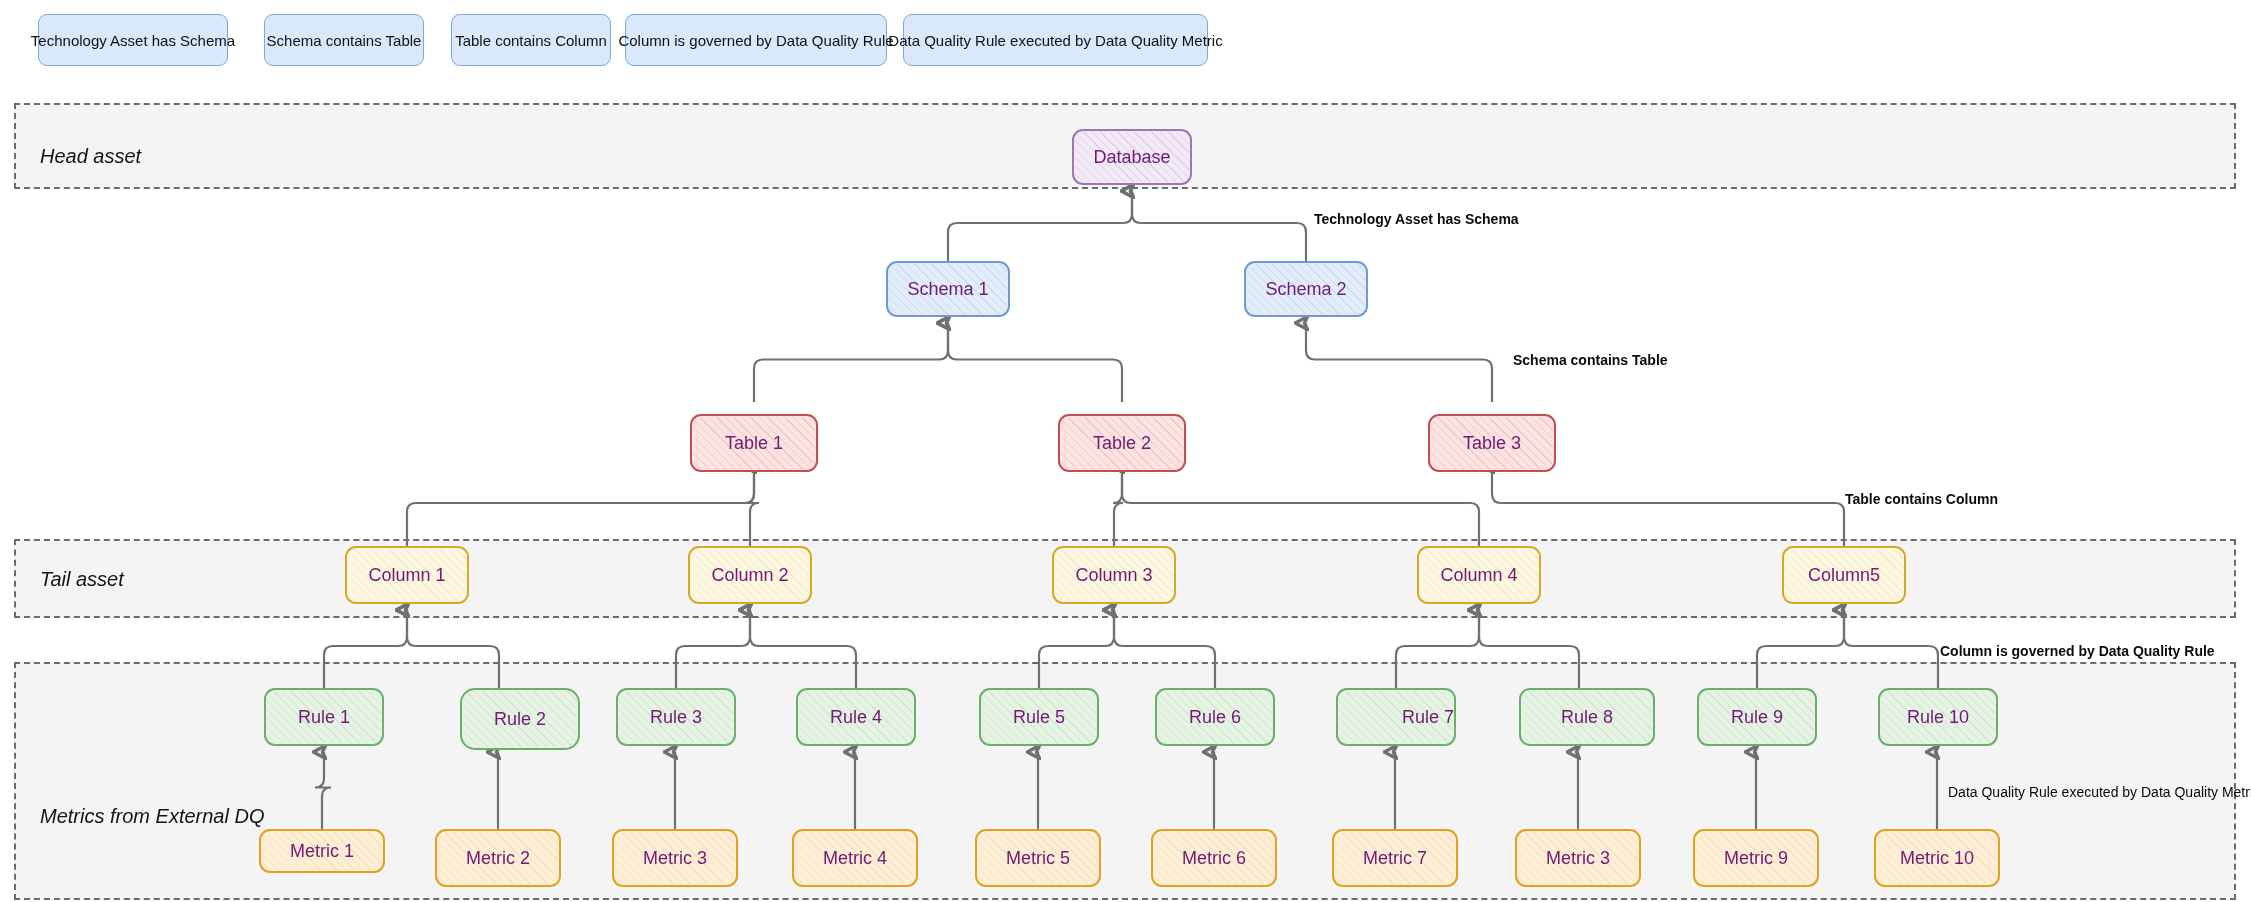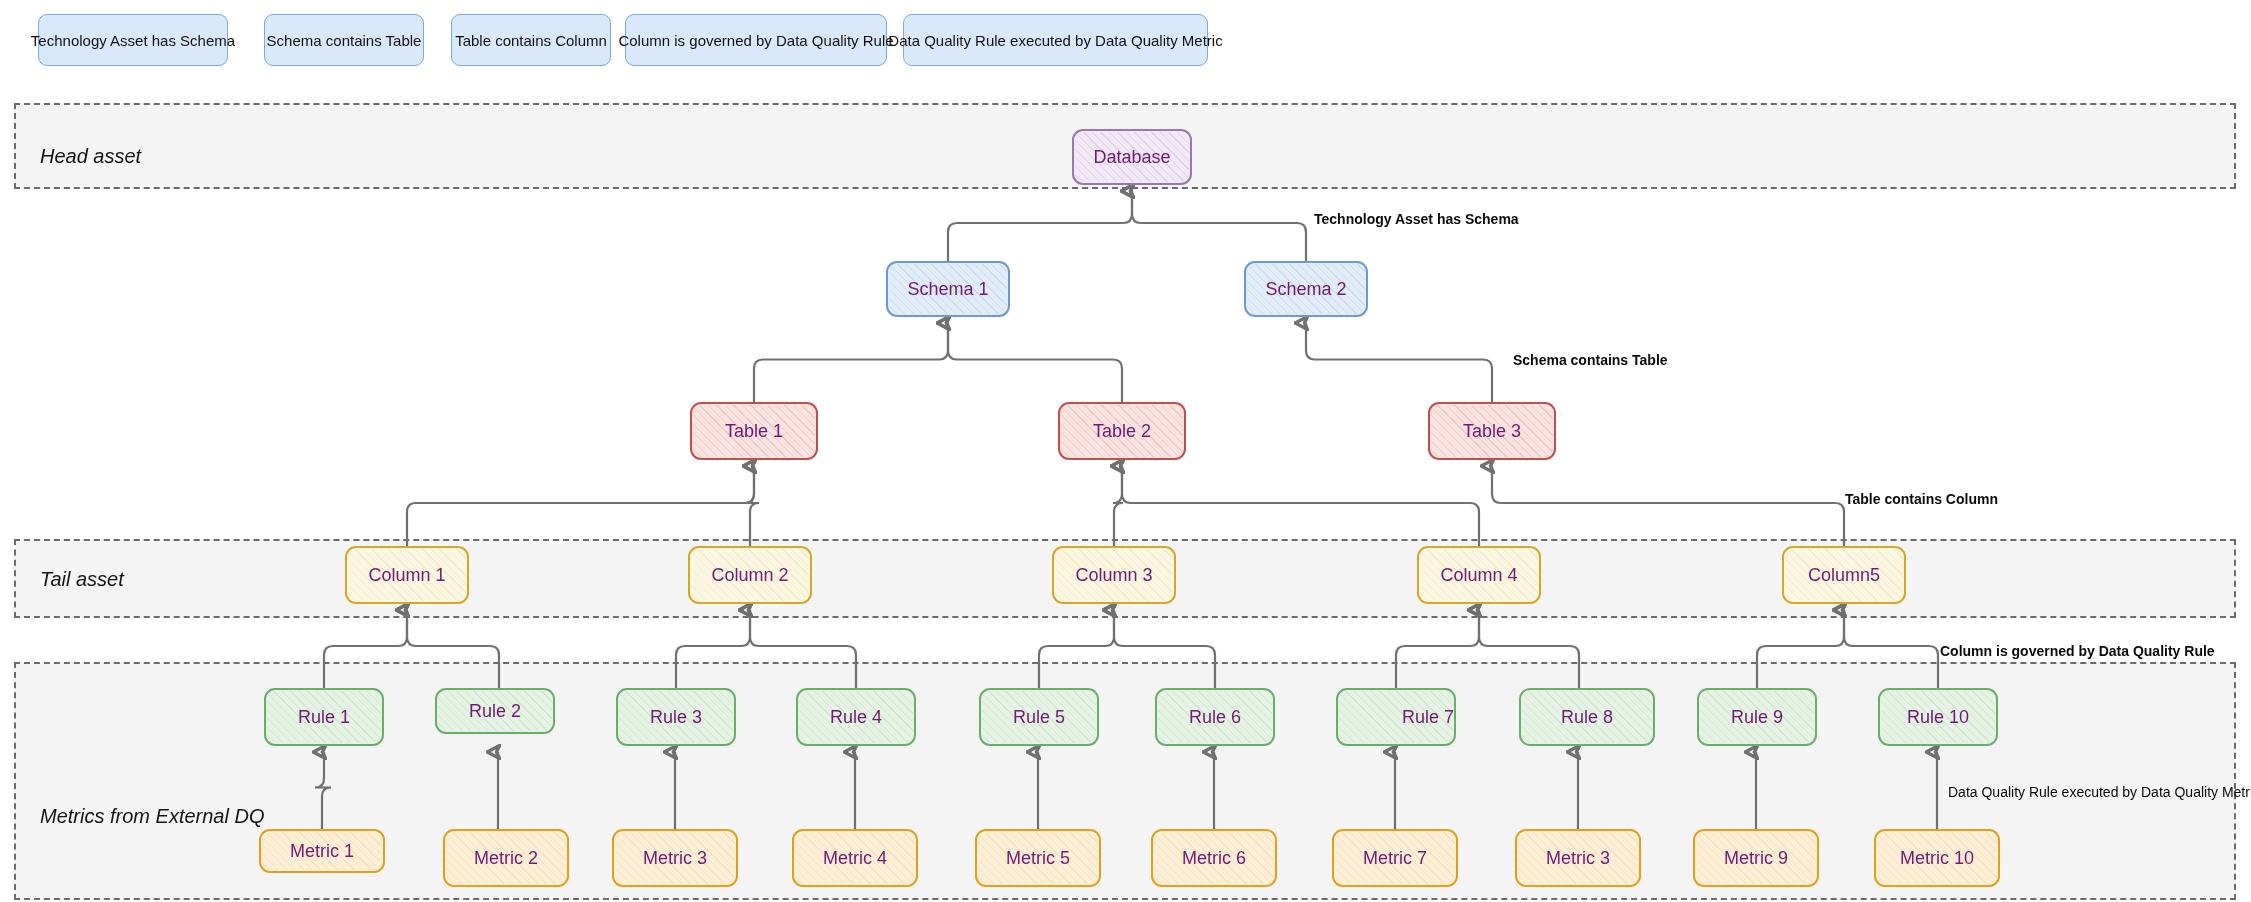--- a/index.html
+++ b/index.html
@@ -22,21 +22,21 @@
      font-size:15px;color:#111;white-space:nowrap;padding:0 10px;}
 
   
   .node{position:absolute;box-sizing:border-box;border-radius:11px;
         display:flex;align-items:center;justify-content:center;
         font-size:18px;color:#701a75;white-space:nowrap;
         border-width:2.4px;border-style:solid;z-index:5;}
 
   .n-database{border-color:#9a76b4;background:#f1eaf6;}
   .n-schema  {border-color:#6b9ad2;background:#e2edf9;}
-  .n-table   {border-color:#c0504d;background:#fae3e1;}
+  .n-table   {border-color:#c0504d;background:#fae3e1;margin-top:12px;}
   .n-column  {border-color:#d4a92a;background:#fcf7e3;}
   .n-rule    {border-color:#6aae6a;background:#e6f2e4;}
   .n-metric  {border-color:#e0a11c;background:#fdeed8;}
 
   
   .node::after{content:"";position:absolute;inset:1px;border-radius:9px;
      pointer-events:none;opacity:.55;}
   .n-database::after{background:repeating-linear-gradient(45deg,
      transparent 0 5px,rgba(154,118,180,.40) 5px 6px);}
   .n-schema::after{background:repeating-linear-gradient(45deg,
@@ -152,21 +152,21 @@
       </div>
       <div class="node n-column" style="left: 1417px; top: 546px; width: 124px; height: 58px;">
         <span>Column 4</span>
       </div>
       <div class="node n-column" style="left: 1782px; top: 546px; width: 124px; height: 58px;">
         <span>Column5</span>
       </div>
       <div class="node n-rule" style="left: 264px; top: 688px; width: 120px; height: 58px;">
         <span>Rule 1</span>
       </div>
-      <div class="node n-rule" style="left: 435px; top: 688px; width: 120px; height: 46px;">
+      <div class="node n-rule" style="left: 460px; top: 688px; width: 120px; height: 62px; border-radius: 15px;">
         <span>Rule 2</span>
       </div>
       <div class="node n-rule" style="left: 616px; top: 688px; width: 120px; height: 58px;">
         <span>Rule 3</span>
       </div>
       <div class="node n-rule" style="left: 796px; top: 688px; width: 120px; height: 58px;">
         <span>Rule 4</span>
       </div>
       <div class="node n-rule" style="left: 979px; top: 688px; width: 120px; height: 58px;">
         <span>Rule 5</span>
@@ -182,21 +182,21 @@
       </div>
       <div class="node n-rule" style="left: 1697px; top: 688px; width: 120px; height: 58px;">
         <span>Rule 9</span>
       </div>
       <div class="node n-rule" style="left: 1878px; top: 688px; width: 120px; height: 58px;">
         <span>Rule 10</span>
       </div>
       <div class="node n-metric" style="left: 259px; top: 829px; width: 126px; height: 44px;">
         <span>Metric 1</span>
       </div>
-      <div class="node n-metric" style="left: 435px; top: 829px; width: 126px; height: 58px; margin-left: 8px;">
+      <div class="node n-metric" style="left: 435px; top: 829px; width: 126px; height: 58px;">
         <span>Metric 2</span>
       </div>
       <div class="node n-metric" style="left: 612px; top: 829px; width: 126px; height: 58px;">
         <span>Metric 3</span>
       </div>
       <div class="node n-metric" style="left: 792px; top: 829px; width: 126px; height: 58px;">
         <span>Metric 4</span>
       </div>
       <div class="node n-metric" style="left: 975px; top: 829px; width: 126px; height: 58px;">
         <span>Metric 5</span>

